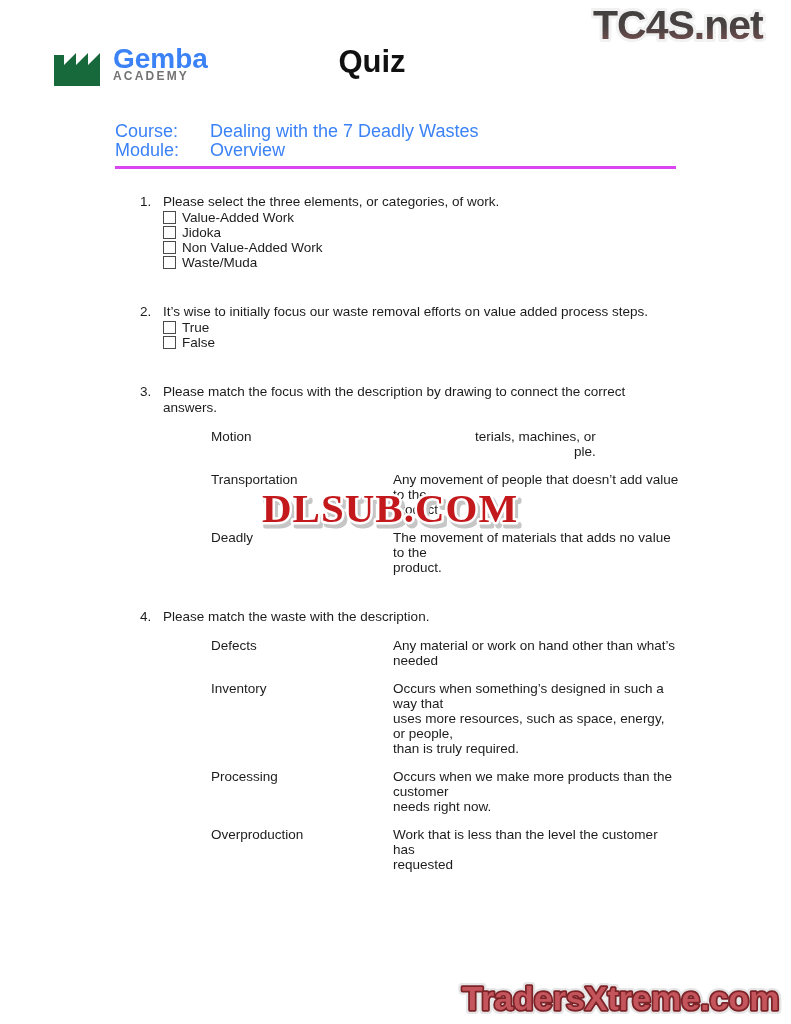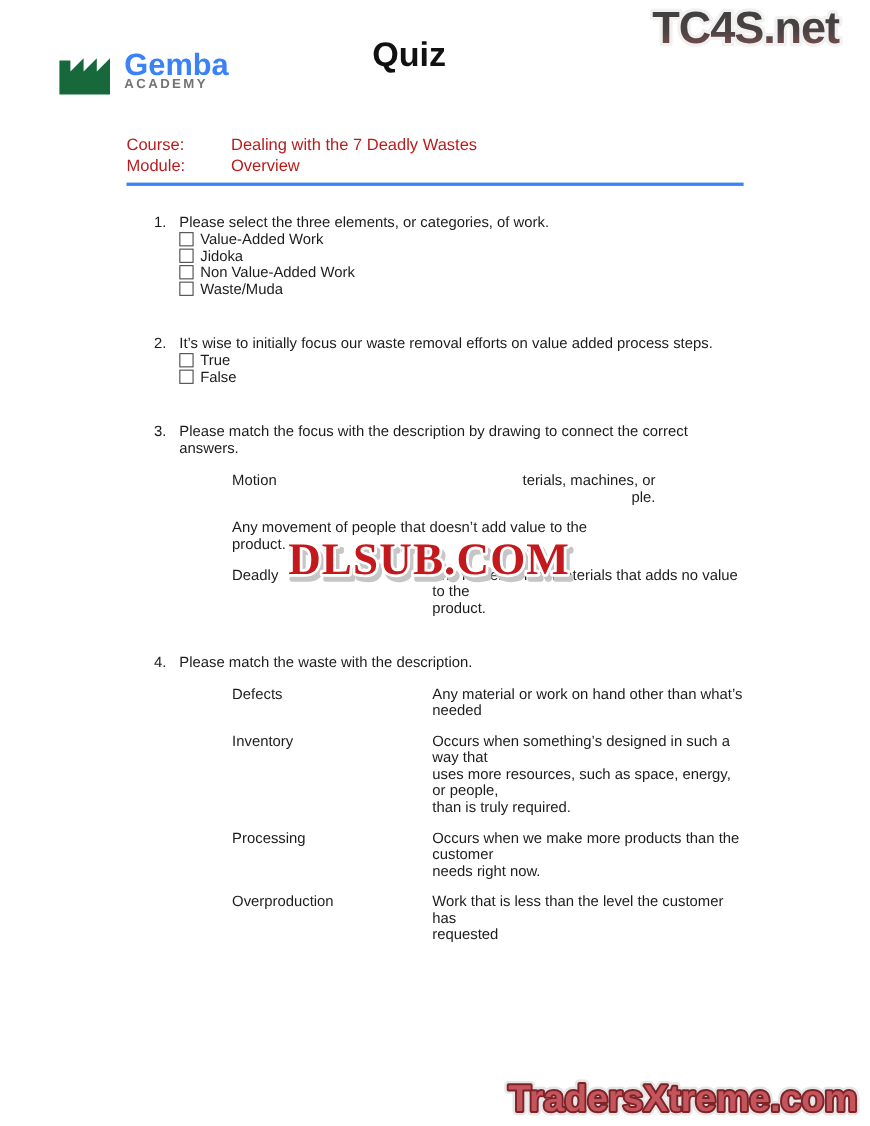--- a/index.html
+++ b/index.html
@@ -12,29 +12,29 @@
   .wm { position:absolute; pointer-events:none; }
   .wm-top    { top:0; right:0; z-index:6; }
   .wm-mid    { left:254px; top:480px; z-index:6; }
   .wm-bottom { left:458px; top:974px; z-index:6; }
 
   
   .logo { position:absolute; left:50px; top:44px; display:flex; align-items:center; gap:7px; }
   .logo-text .l1 { font-size:28px; font-weight:bold; color:#3b82f6; line-height:20px; letter-spacing:0; }
   .logo-text .l2 { font-size:12px; font-weight:bold; color:#737373; letter-spacing:2.2px; line-height:14px; }
   .page-title {
-    position:absolute; left:0; top:32px; width:744px; text-align:center;
+    position:absolute; left:0; top:44px; width:744px; text-align:center;
     font-size:31px; font-weight:bold; color:#111;
   }
 
   
   .meta {
     position:absolute; left:115px; top:122px; width:561px;
-    font-size:15px; line-height:19px; color:#b91c1c;
-    border-bottom:3px solid #3b82f6; padding-bottom:6px;
+    font-size:18px; line-height:19px; color:#3b82f6;
+    border-bottom:3px solid #d946ef; padding-bottom:6px;
   }
   .meta-row { display:flex; }
   .meta-label { width:95px; }
 
   
   .questions { position:absolute; left:140px; top:194px; width:540px; font-size:13.5px; }
   .q { margin:0; }
   .q + .q { margin-top:34px; }
   .q-head { display:flex; line-height:16px; }
   .q-num { width:23px; flex:0 0 23px; }
@@ -142,20 +142,21 @@
       </div>
       <div class="pairs">
         <div class="pair">
           <div class="term">Motion</div>
           <div class="desc">
             <div class="frag1">terials, machines, or</div>
             <div class="frag2">ple.</div>
           </div>
         </div>
         <div class="pair">
+          <div class="term">Transportation</div>
           <div class="desc">
             <div>Any movement of people that doesn’t add value to the</div>
             <div>product.</div>
           </div>
         </div>
         <div class="pair">
           <div class="term">Deadly</div>
           <div class="desc">
             <div>The movement of materials that adds no value to the</div>
             <div>product.</div>

